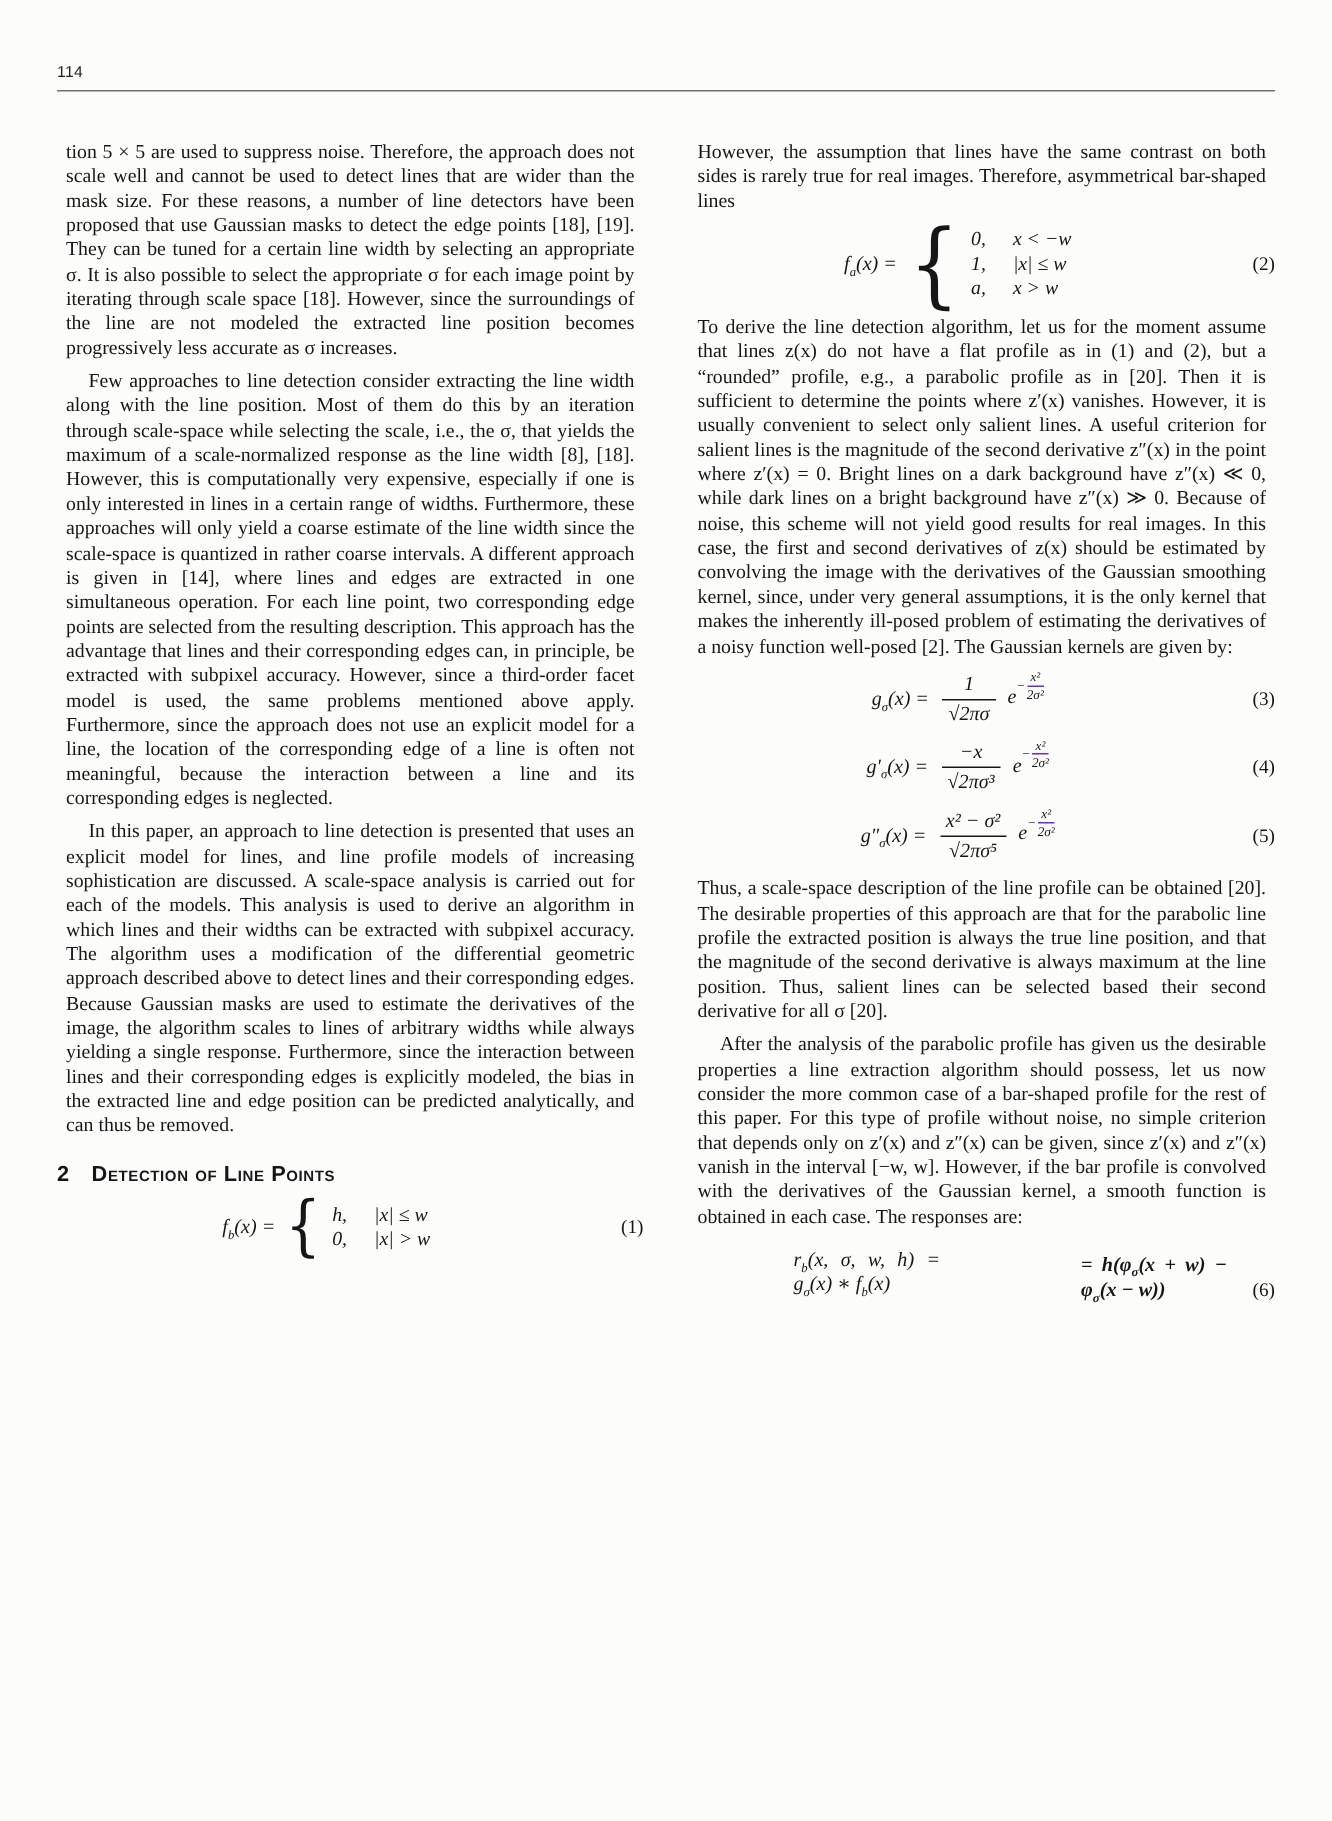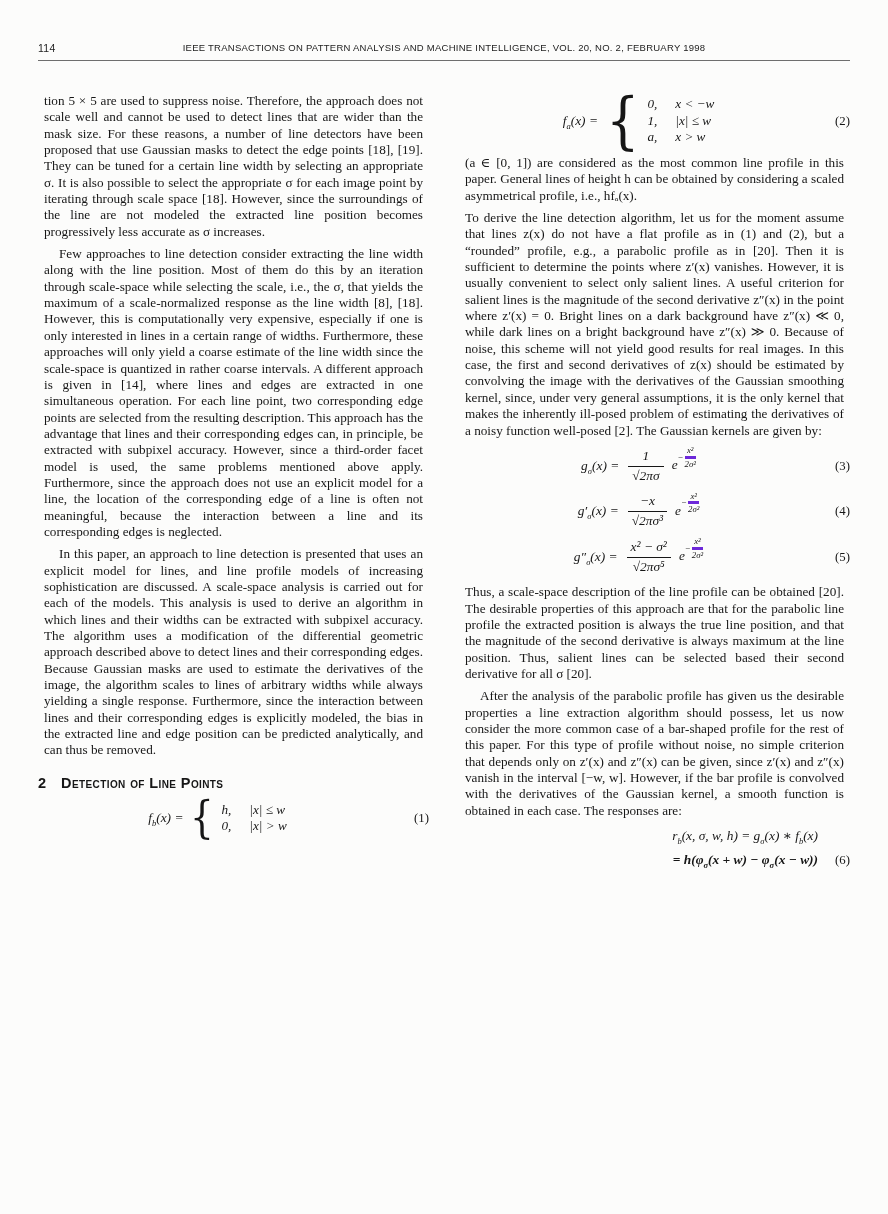--- a/index.html
+++ b/index.html
@@ -32,33 +32,32 @@
   .b2{font-size:44px;line-height:34px;}
   .b3{font-size:62px;line-height:50px;}
   .case-rows{display:grid;grid-template-columns:auto auto;column-gap:18px;text-align:left;
        font-size:13.2px;line-height:16.5px;}
   .frac{display:inline-flex;flex-direction:column;text-align:center;vertical-align:middle;margin:0 4px;line-height:1.25;}
   .frac .num{border-bottom:1px solid #161616;padding:0 4px 1px;}
   .frac .den{padding:1px 4px 0;font-style:italic;}
   .euler{margin-left:4px;}
   .e-exp{display:inline-flex;align-items:center;font-size:8.8px;transform:translateY(-9px);line-height:1;}
   .mini-frac{display:inline-flex;flex-direction:column;text-align:center;margin-left:1px;line-height:1.2;}
-  .mini-frac .mnum{border-bottom:3px solid #6d28d9;padding:0 1px;}
+  .mini-frac .mnum{border-bottom:1px solid #6d28d9;padding:0 1px;}
   .eq6{align-items:flex-end;}
-  .eq6-body{flex-direction:column;align-items:flex-end;padding-left:70px;}
+  .eq6-body{flex-direction:row;align-items:center;padding-left:70px;}
   .eq6 .l2{margin-left:94px;margin-top:7px;font-weight:bold;}
 </style>
 </head>
 <body>
 
 <div class="page">
 
   <header class="running-head">
     <span class="page-num">114</span>
-    <span class="journal">IEEE TRANSACTIONS ON PATTERN ANALYSIS AND MACHINE INTELLIGENCE,  VOL. 20,  NO. 2,  FEBRUARY  1998</span>
   </header>
   <div class="head-rule"></div>
 
   <div class="columns">
 
     <div class="col">
       <p class="noindent">tion 5 × 5 are used to suppress noise. Therefore, the approach does not scale well and cannot be used to detect lines that are wider than the mask size. For these reasons, a number of line detectors have been proposed that use Gaussian masks to detect the edge points [18], [19]. They can be tuned for a certain line width by selecting an appropriate σ. It is also possible to select the appropriate σ for each image point by iterating through scale space [18]. However, since the surroundings of the line are not modeled the extracted line position becomes progressively less accurate as σ increases.</p>
       <p>Few approaches to line detection consider extracting the line width along with the line position. Most of them do this by an iteration through scale-space while selecting the scale, i.e., the σ, that yields the maximum of a scale-normalized response as the line width [8], [18]. However, this is computationally very expensive, especially if one is only interested in lines in a certain range of widths. Furthermore, these approaches will only yield a coarse estimate of the line width since the scale-space is quantized in rather coarse intervals. A different approach is given in [14], where lines and edges are extracted in one simultaneous operation. For each line point, two corresponding edge points are selected from the resulting description. This approach has the advantage that lines and their corresponding edges can, in principle, be extracted with subpixel accuracy. However, since a third-order facet model is used, the same problems mentioned above apply. Furthermore, since the approach does not use an explicit model for a line, the location of the corresponding edge of a line is often not meaningful, because the interaction between a line and its corresponding edges is neglected.</p>
       <p>In this paper, an approach to line detection is presented that uses an explicit model for lines, and line profile models of increasing sophistication are discussed. A scale-space analysis is carried out for each of the models. This analysis is used to derive an algorithm in which lines and their widths can be extracted with subpixel accuracy. The algorithm uses a modification of the differential geometric approach described above to detect lines and their corresponding edges. Because Gaussian masks are used to estimate the derivatives of the image, the algorithm scales to lines of arbitrary widths while always yielding a single response. Furthermore, since the interaction between lines and their corresponding edges is explicitly modeled, the bias in the extracted line and edge position can be predicted analytically, and can thus be removed.</p>
 
@@ -81,40 +80,40 @@
                 <span class="mi">|x| &gt; w</span>
             </span>
           </span>
         </span>
         <span class="eq-label">(1)</span>
       </div>
 
     </div>
 
     <div class="col">
+      <p class="noindent">However, the assumption that lines have the same contrast on both sides is rarely true for real images. Therefore, asymmetrical bar-shaped lines</p>
 
       <div class="equation">
         <span class="eq-body">
           <span class="mi"><span>f</span><sub class="msub">a</sub><span class="lhs-rest">(x) =</span></span>
           <span class="cases">
             <span class="brace b3">{</span>
             <span class="case-rows">
               <span class="mi">0,</span>
                 <span class="mi">x &lt; −w</span>
               <span class="mi">1,</span>
                 <span class="mi">|x| ≤ w</span>
               <span class="mi">a,</span>
                 <span class="mi">x &gt; w</span>
             </span>
           </span>
         </span>
         <span class="eq-label">(2)</span>
       </div>
 
-      <p class="noindent">(a ∈ [0, 1]) are considered as the most common line profile in this paper. General lines of height h can be obtained by considering a scaled asymmetrical profile, i.e., hfₐ(x).</p>
 
 
       <p class="noindent">To derive the line detection algorithm, let us for the moment assume that lines z(x) do not have a flat profile as in (1) and (2), but a “rounded” profile, e.g., a parabolic profile as in [20]. Then it is sufficient to determine the points where z′(x) vanishes. However, it is usually convenient to select only salient lines. A useful criterion for salient lines is the magnitude of the second derivative z″(x) in the point where z′(x) = 0. Bright lines on a dark background have z″(x) ≪ 0, while dark lines on a bright background have z″(x) ≫ 0. Because of noise, this scheme will not yield good results for real images. In this case, the first and second derivatives of z(x) should be estimated by convolving the image with the derivatives of the Gaussian smoothing kernel, since, under very general assumptions, it is the only kernel that makes the inherently ill-posed problem of estimating the derivatives of a noisy function well-posed [2]. The Gaussian kernels are given by:</p>
 
       <div class="equation">
         <span class="eq-body">
           <span class="mi"><span>g</span><sub class="msub">σ</sub><span class="lhs-rest">(x) =</span></span>
           <span class="frac">
               <span class="num mi">1</span>
               <span class="den mi">√2πσ</span>

